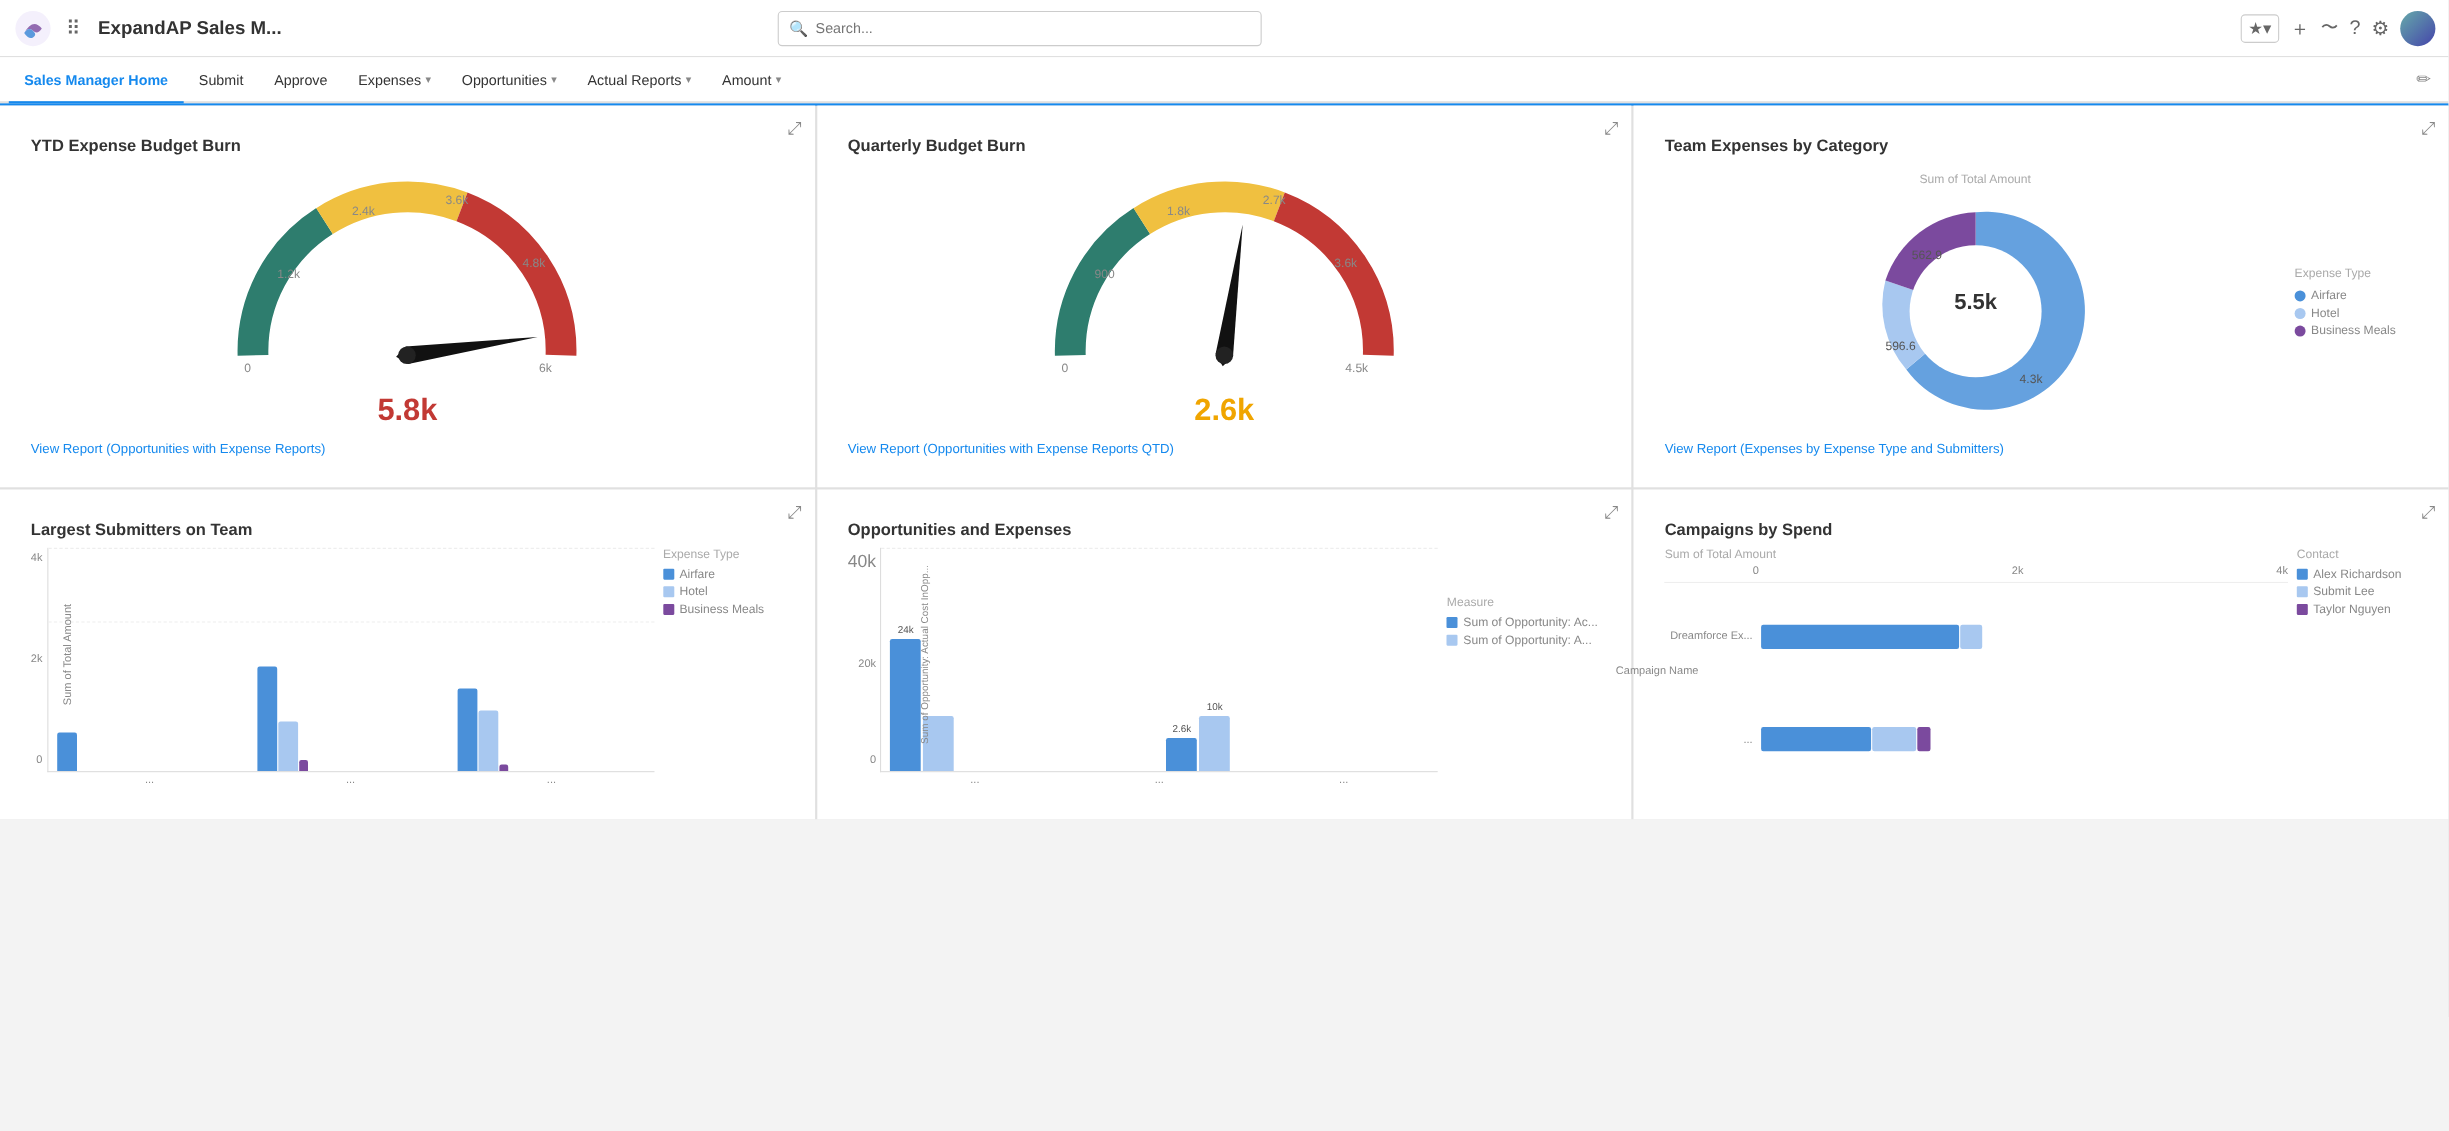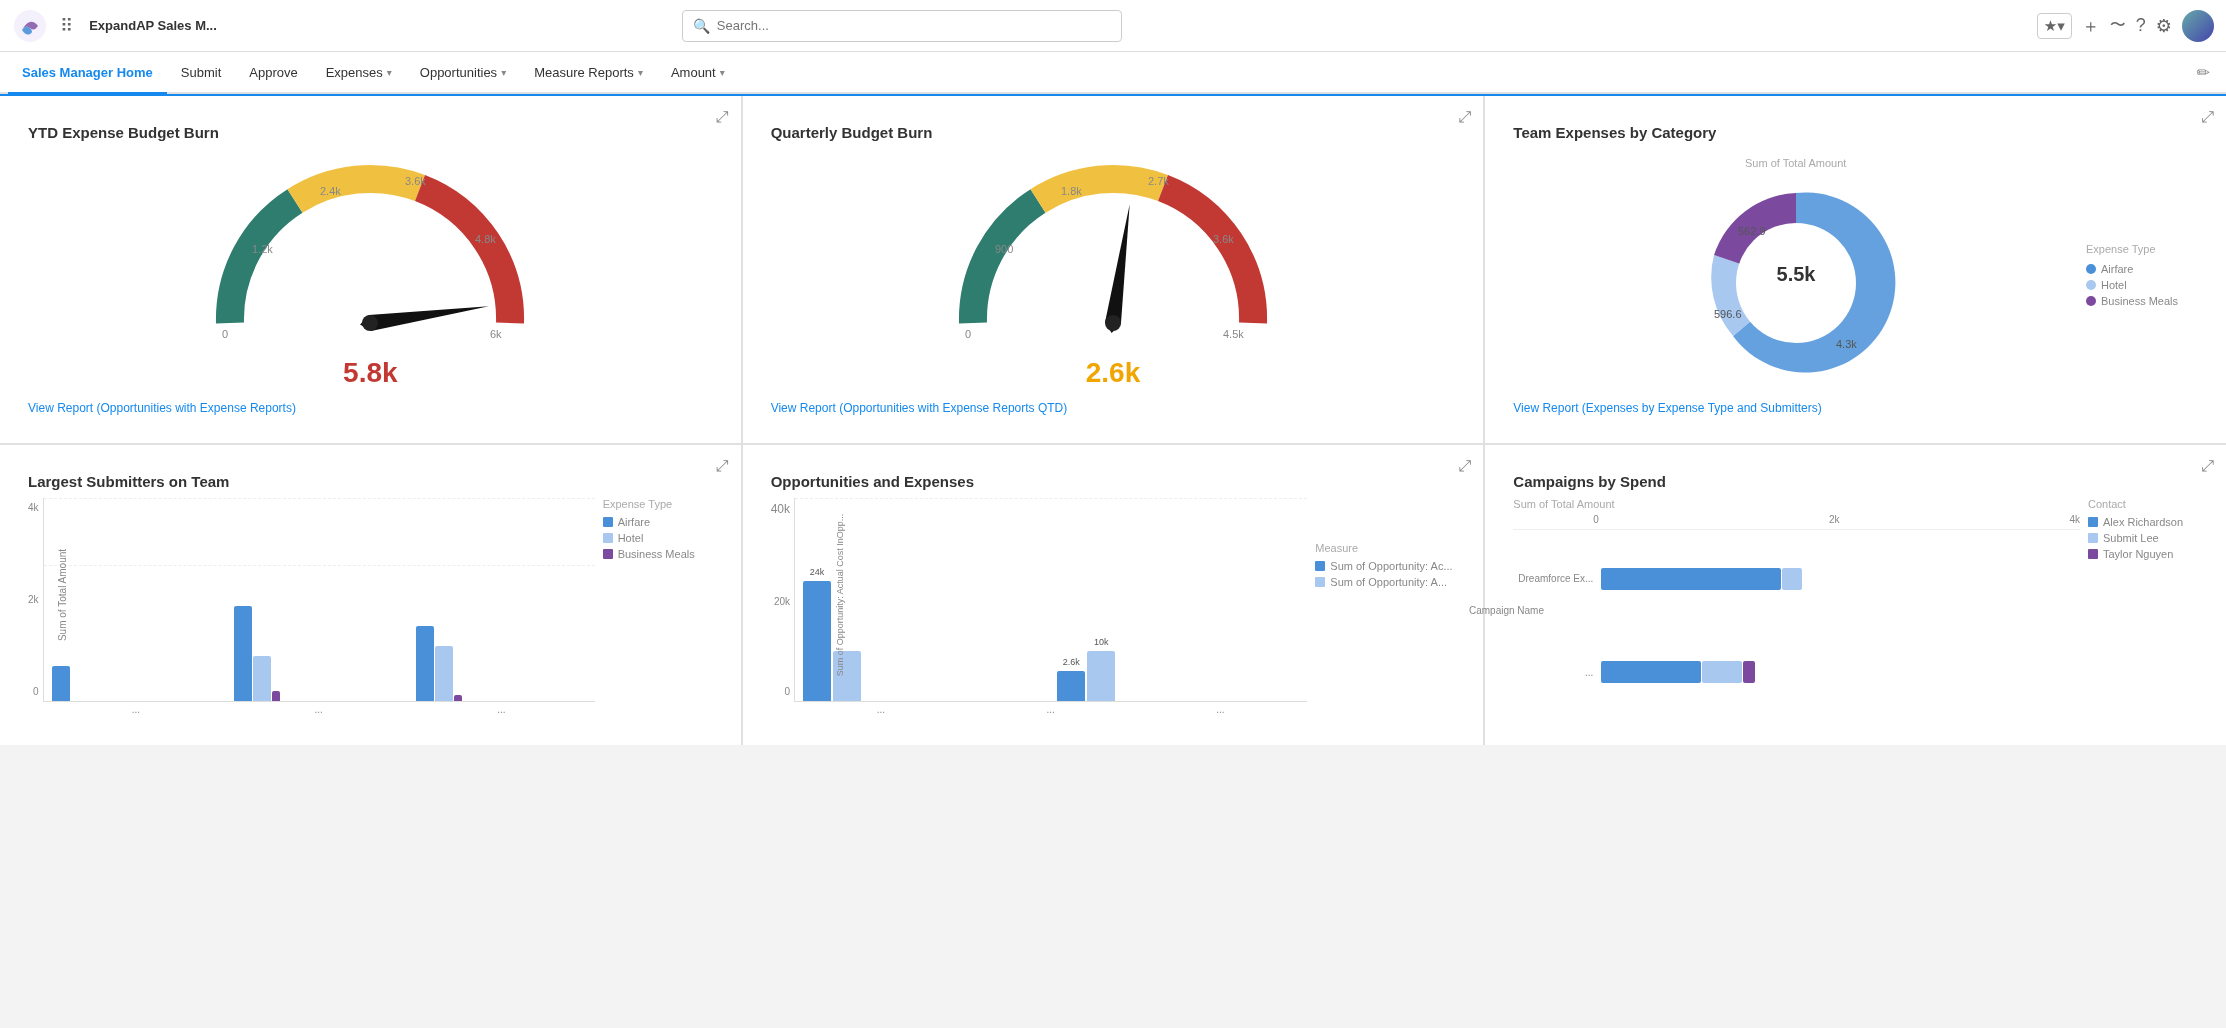--- a/index.html
+++ b/index.html
@@ -5,21 +5,21 @@
     * { box-sizing: border-box; margin: 0; padding: 0; }
     body { font-family: 'Salesforce Sans', Arial, sans-serif; background: #f3f3f3; font-size: 13px; color: #333; }
 
     
     .top-bar {
       display: flex; align-items: center; background: #fff;
       border-bottom: 1px solid #ddd; padding: 0 12px; height: 52px; gap: 12px;
     }
     .top-bar .logo { width: 36px; height: 36px; flex-shrink: 0; }
     .top-bar .grid-icon { font-size: 18px; color: #666; cursor: pointer; margin-right: 4px; }
-    .app-name { font-size: 13px; font-weight: 600; color: #333; min-width: 130px; white-space: nowrap; overflow: hidden; text-overflow: ellipsis; }
+    .app-name { font-size: 17px; font-weight: 600; color: #333; min-width: 130px; white-space: nowrap; overflow: hidden; text-overflow: ellipsis; }
     .search-bar {
       flex: 1; max-width: 440px; display: flex; align-items: center;
       border: 1px solid #ccc; border-radius: 4px; padding: 0 10px; height: 32px; background: #fff;
       margin: 0 auto;
     }
     .search-bar input { border: none; outline: none; font-size: 13px; width: 100%; color: #333; background: transparent; }
     .search-icon { color: #888; margin-right: 6px; font-size: 14px; }
     .top-right-icons { display: flex; align-items: center; gap: 10px; margin-left: auto; }
     .top-right-icons .icon-btn { font-size: 18px; color: #666; cursor: pointer; }
     .avatar { width: 32px; height: 32px; border-radius: 50%; background: linear-gradient(135deg, #6aa, #44a); cursor: pointer; }
@@ -112,21 +112,21 @@
   </div>
   <div class="nav-tab">
     <span>Expenses</span>
     <span class="caret">▾</span>
   </div>
   <div class="nav-tab">
     <span>Opportunities</span>
     <span class="caret">▾</span>
   </div>
   <div class="nav-tab">
-    <span>Measure Reports</span>
+    <span>Actual Reports</span>
     <span class="caret">▾</span>
   </div>
   <div class="nav-tab">
     <span>Amount</span>
     <span class="caret">▾</span>
   </div>
   <span class="edit-icon">✏</span>
 </div>
 
 <div class="dashboard">
@@ -302,21 +302,21 @@
 
   <div class="widget" style="position:relative;">
     <div class="widget-header">
       <span class="widget-title">Opportunities and Expenses</span>
       <span class="expand-btn">⤢</span>
     </div>
     <div style="display:flex; flex:1; gap:8px;">
       <div style="flex:1; display:flex; gap:4px;">
 
         <div style="display:flex; flex-direction:column; justify-content:space-between; align-items:flex-end; padding-bottom:20px; padding-top:4px;">
-          <span style="font-size:12px;color:#888;">40k</span>
+          <span style="font-size:16px;color:#888;">40k</span>
           <span style="font-size:10px;color:#888;">20k</span>
           <span style="font-size:10px;color:#888;">0</span>
         </div>
         <div style="flex:1; display:flex; flex-direction:column;">
           <div style="flex:1; border-left:1px solid #ddd; border-bottom:1px solid #ddd; display:flex; align-items:flex-end; padding:0 8px; gap:12px; position:relative;">
             <div style="position:absolute;top:0;left:0;right:0;height:50%;border-top:1px dashed #eee;"></div>
 
 
             <div style="display:flex; gap:2px; align-items:flex-end; flex:1;">
               <div style="position:relative; width:28px; height:120px; background:#4a90d9; border-radius:2px 2px 0 0;">

